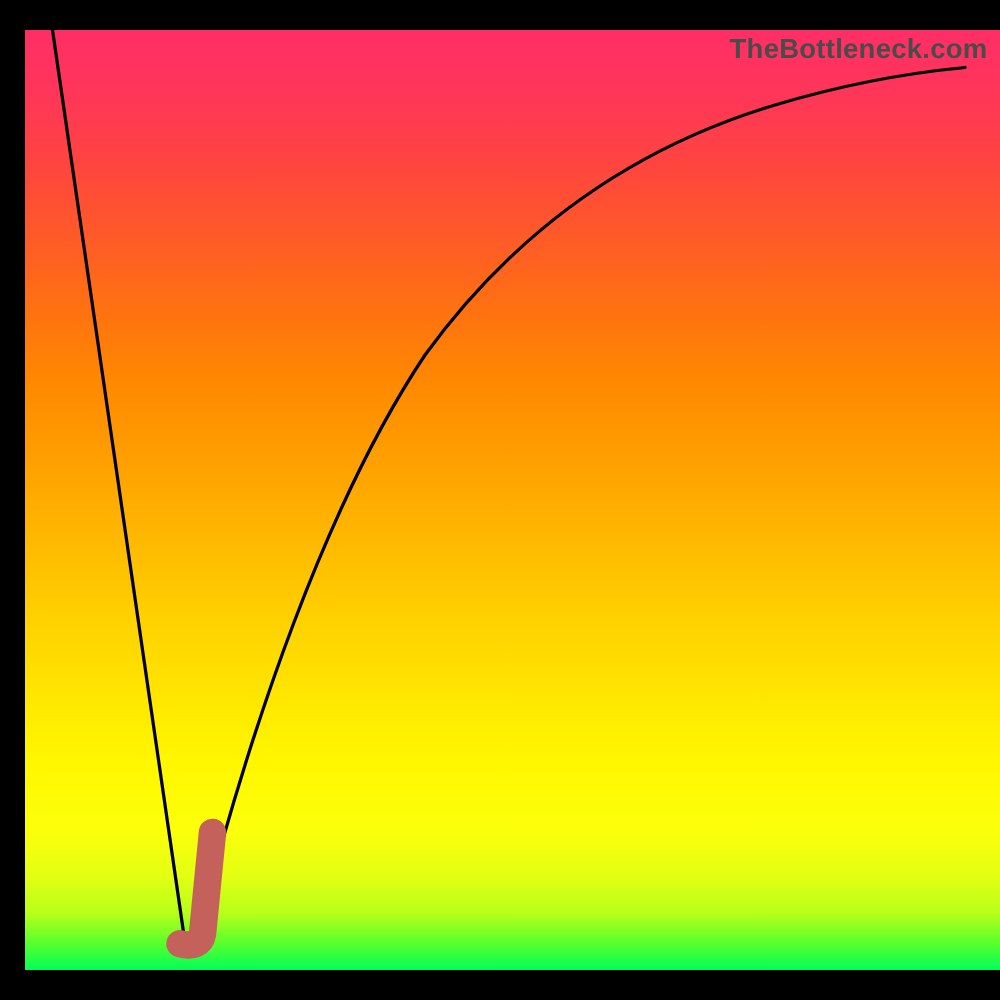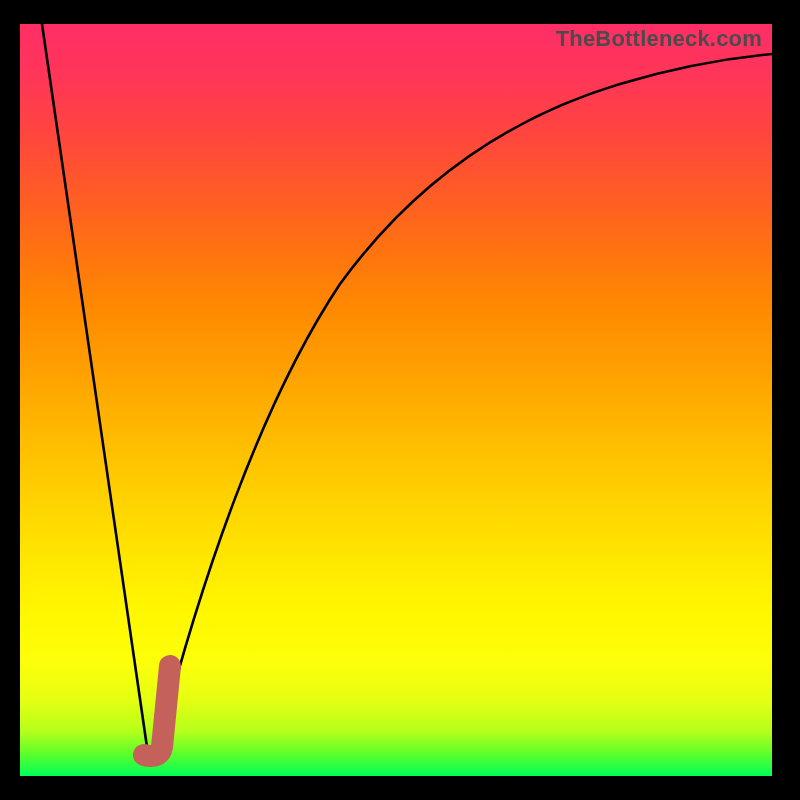--- a/index.html
+++ b/index.html
@@ -36,20 +36,21 @@
       #ffcf00 38%,
       #ffb800 46%,
       #ffa000 54%,
       #ff8a00 62%,
       #ff7210 70%,
       #ff5a28 78%,
       #ff4440 86%,
       #ff3658 93%,
       #ff2e66 100%
     );
+    padding-left: 28px;
   }
   .watermark {
     position: absolute;
     top: 2px;
     right: 10px;
     color: #4b4b4b;
     font-size: 22px;
     font-weight: 600;
     letter-spacing: 0.2px;
     user-select: none;

